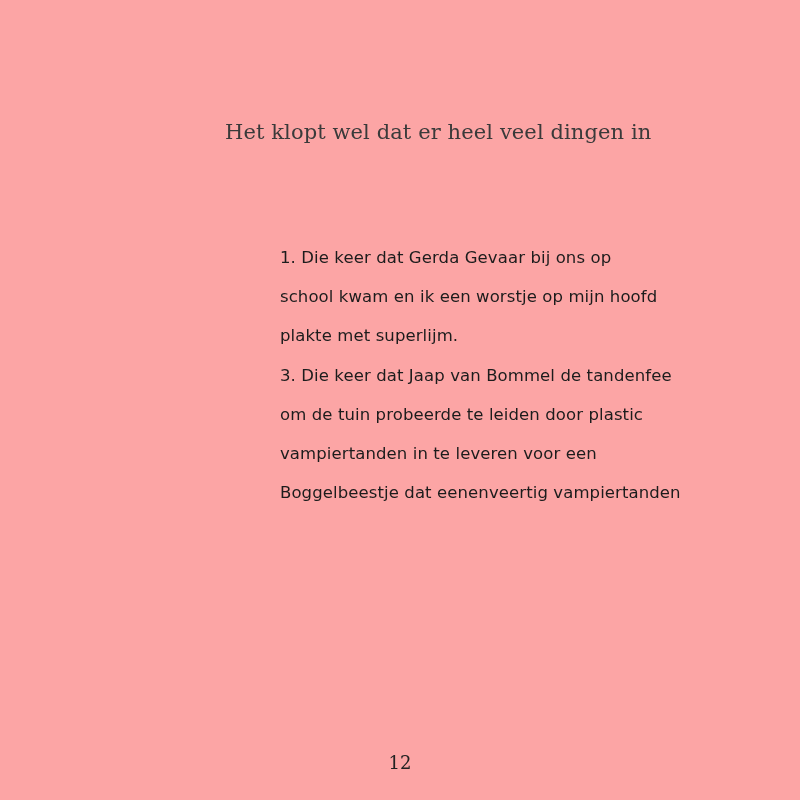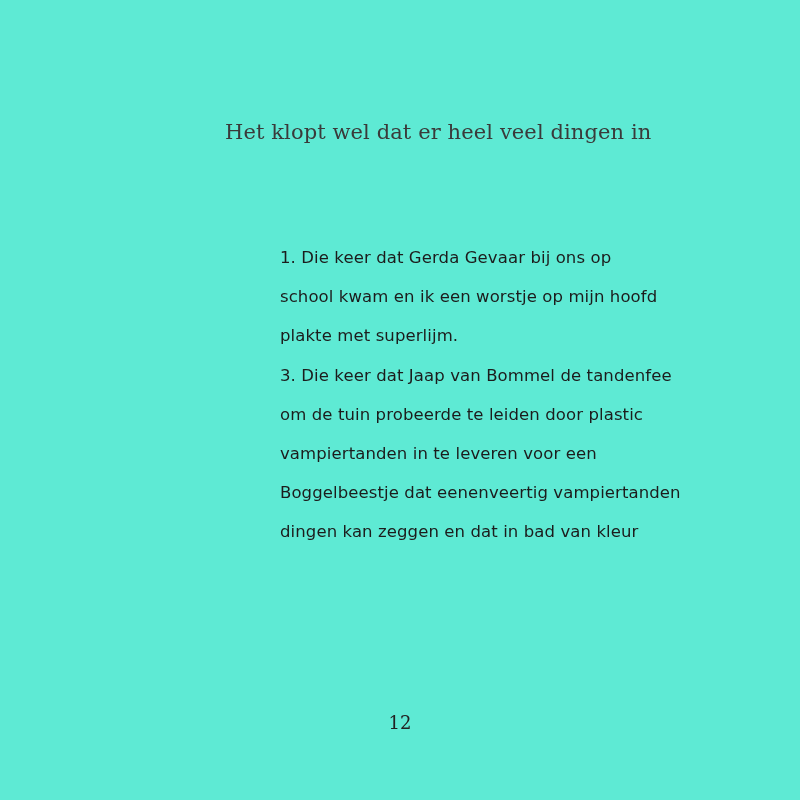--- a/index.html
+++ b/index.html
@@ -11,21 +11,21 @@
       width: 800px;
       height: 800px;
       position: relative;
       overflow: hidden;
       color: #2a2a2a;
     }
     .page {
       position: absolute;
       left: 0; top: 0;
       width: 800px; height: 800px;
-      background: #5eead4;
+      background: #fca5a5;
     }
     .intro {
       position: absolute;
       left: 203px;
       top: 112px;
       width: 420px;
       font-family: "DejaVu Serif", serif;
       font-size: 21px;
       line-height: 41px;
       color: #3a3a3a;
@@ -42,21 +42,21 @@
       font-size: 16.5px;
       line-height: 39.2px;
       color: #1c1c1c;
       letter-spacing: 0.1px;
     }
     .list .line { display: block; white-space: nowrap; margin-left: 48px; }
     .page-number {
       position: absolute;
       left: 0;
       width: 800px;
-      top: 712px;
+      top: 752px;
       text-align: center;
       font-family: "DejaVu Serif", serif;
       font-size: 18px;
       color: #222;
     }
   </style>
 </head>
 <body>
 
 <div class="page">
@@ -69,19 +69,18 @@
     <div>
       <span class="line">1. Die keer dat Gerda Gevaar bij ons op</span>
       <span class="line">school kwam en ik een worstje op mijn hoofd</span>
       <span class="line">plakte met superlijm.</span>
     </div>
     <div>
       <span class="line">3. Die keer dat Jaap van Bommel de tandenfee</span>
       <span class="line">om de tuin probeerde te leiden door plastic</span>
       <span class="line">vampiertanden in te leveren voor een</span>
       <span class="line">Boggelbeestje dat eenenveertig vampiertanden</span>
-      <span class="line">dingen kan zeggen en dat in bad van kleur</span>
     </div>
   </div>
 
   <div class="page-number">12</div>
 
 </div>
 
 </body></html>

